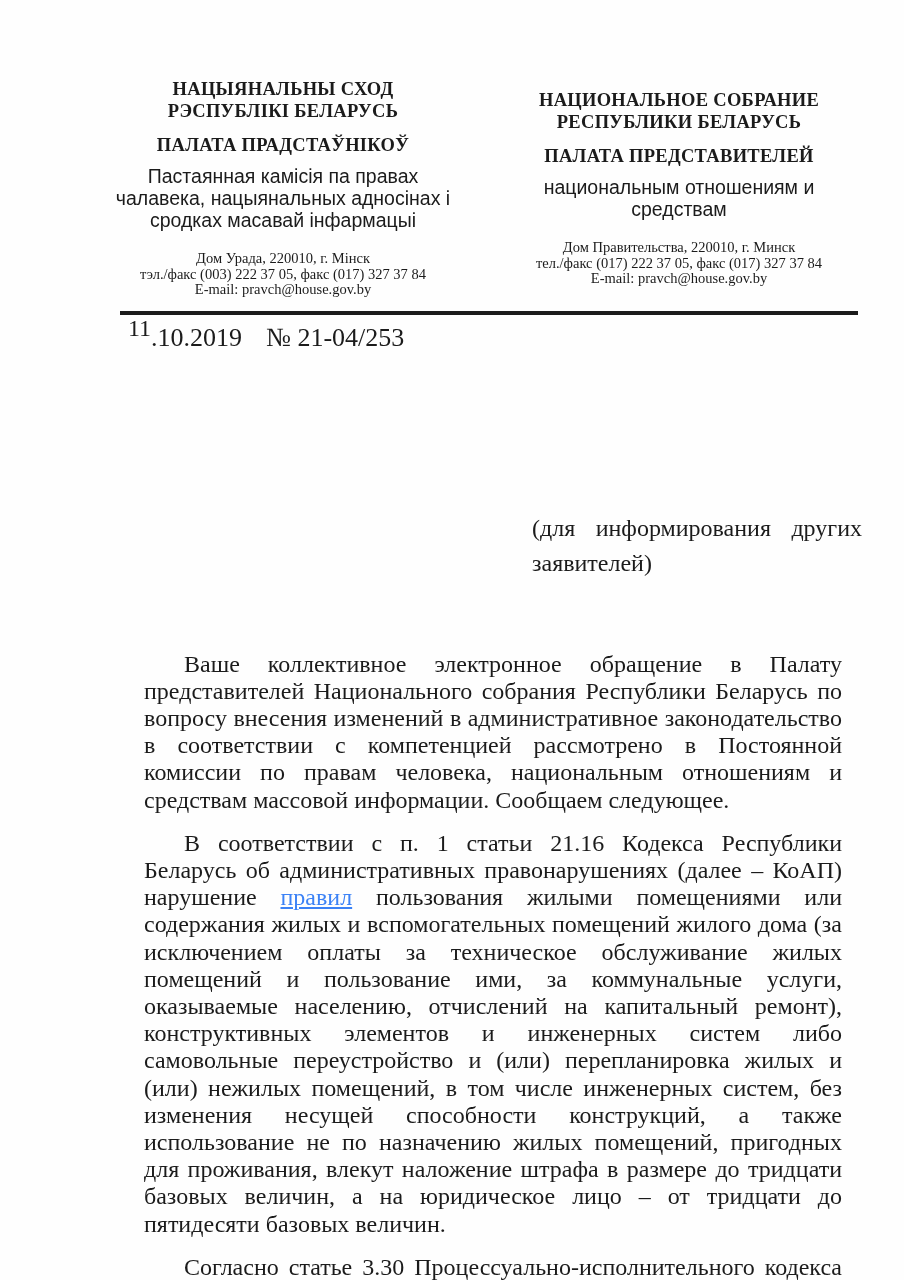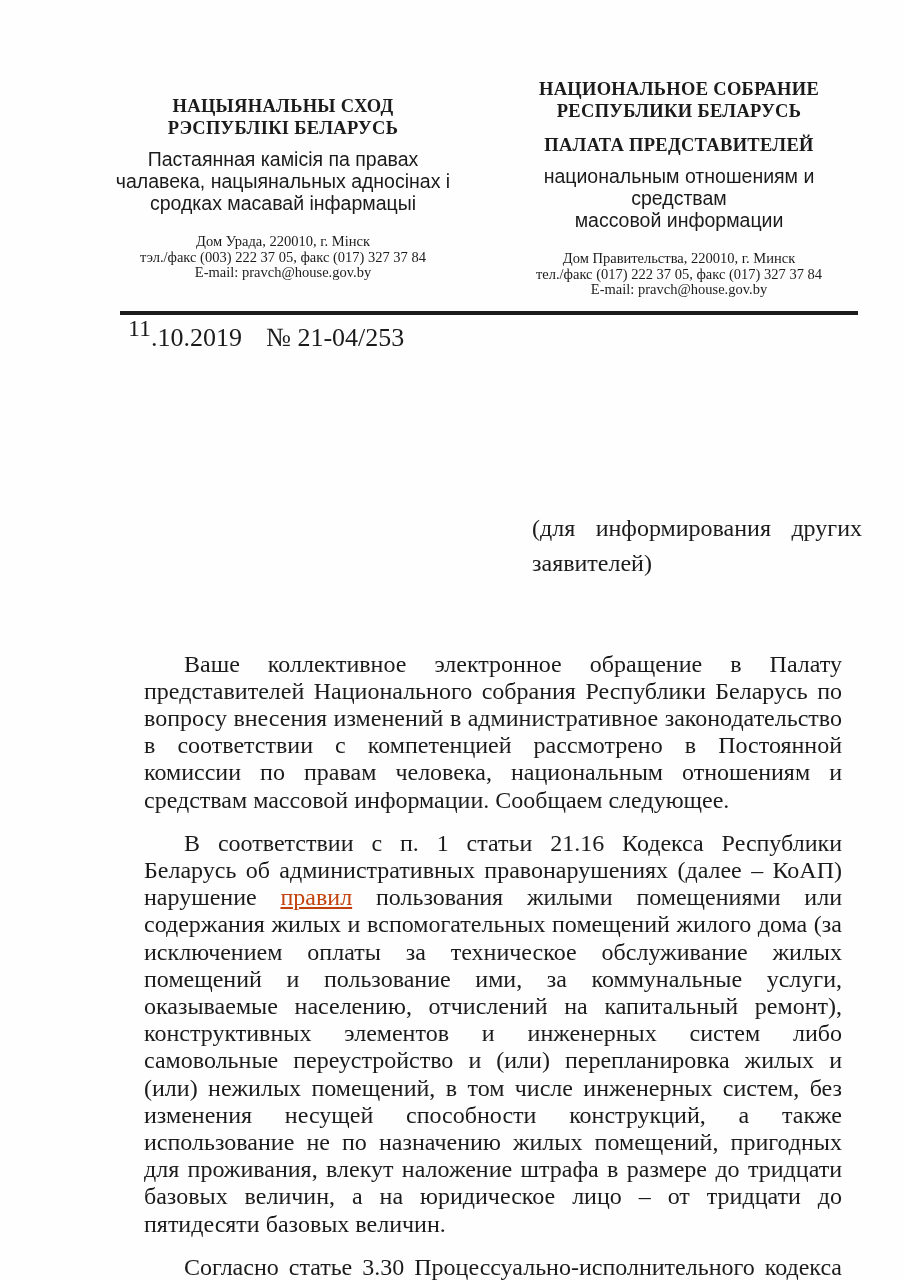--- a/index.html
+++ b/index.html
@@ -85,57 +85,57 @@
     margin: 70px 46px 0 128px;
     font-size: 24px;
     line-height: 27.2px;
     text-align: justify;
   }
   .body p {
     margin: 16px;
     text-indent: 40px;
   }
   .doclink {
-    color: #c2410c;
+    color: #3b82f6;
     text-decoration: underline;
   }
 </style>
 </head>
 <body>
 
 <div class="page">
 
   <div class="letterhead">
 
     <div class="lh-col">
       <div class="org">
         <div>НАЦЫЯНАЛЬНЫ СХОД</div>
         <div>РЭСПУБЛІКІ БЕЛАРУСЬ</div>
       </div>
+      <div class="chamber">ПАЛАТА ПРАДСТАЎНІКОЎ</div>
       <div class="commission">
         <div>Пастаянная камісія па правах</div>
         <div>чалавека, нацыянальных адносінах і</div>
         <div>сродках масавай інфармацыі</div>
       </div>
       <div class="addr">
         <div>Дом Урада, 220010, г. Мінск</div>
         <div>тэл./факс (003) 222 37 05, факс (017) 327 37 84</div>
         <div>E-mail: pravch@house.gov.by</div>
       </div>
     </div>
 
     <div class="lh-col">
       <div class="org">
         <div>НАЦИОНАЛЬНОЕ СОБРАНИЕ</div>
         <div>РЕСПУБЛИКИ БЕЛАРУСЬ</div>
       </div>
       <div class="chamber">ПАЛАТА ПРЕДСТАВИТЕЛЕЙ</div>
       <div class="commission">
         <div>национальным отношениям и средствам</div>
-        <div>массовой информации</div>
       </div>
       <div class="addr">
         <div>Дом Правительства, 220010, г. Минск</div>
         <div>тел./факс (017) 222 37 05, факс (017) 327 37 84</div>
         <div>E-mail: pravch@house.gov.by</div>
       </div>
     </div>
 
   </div>
 

